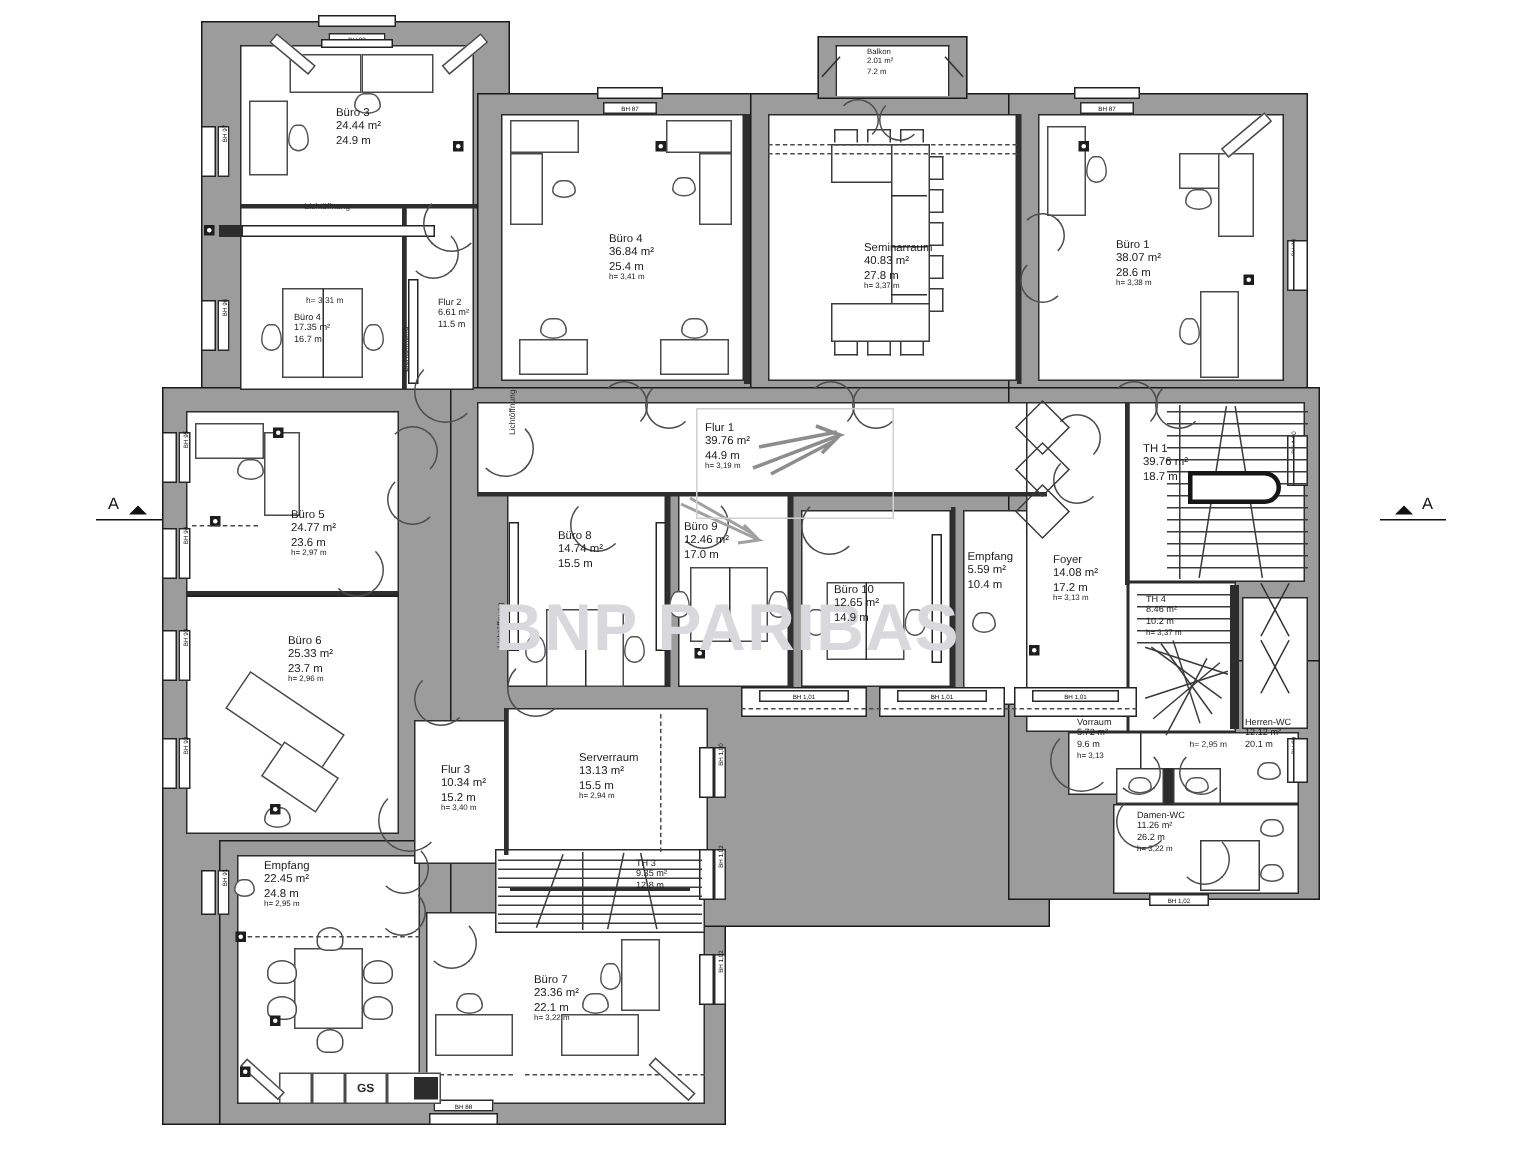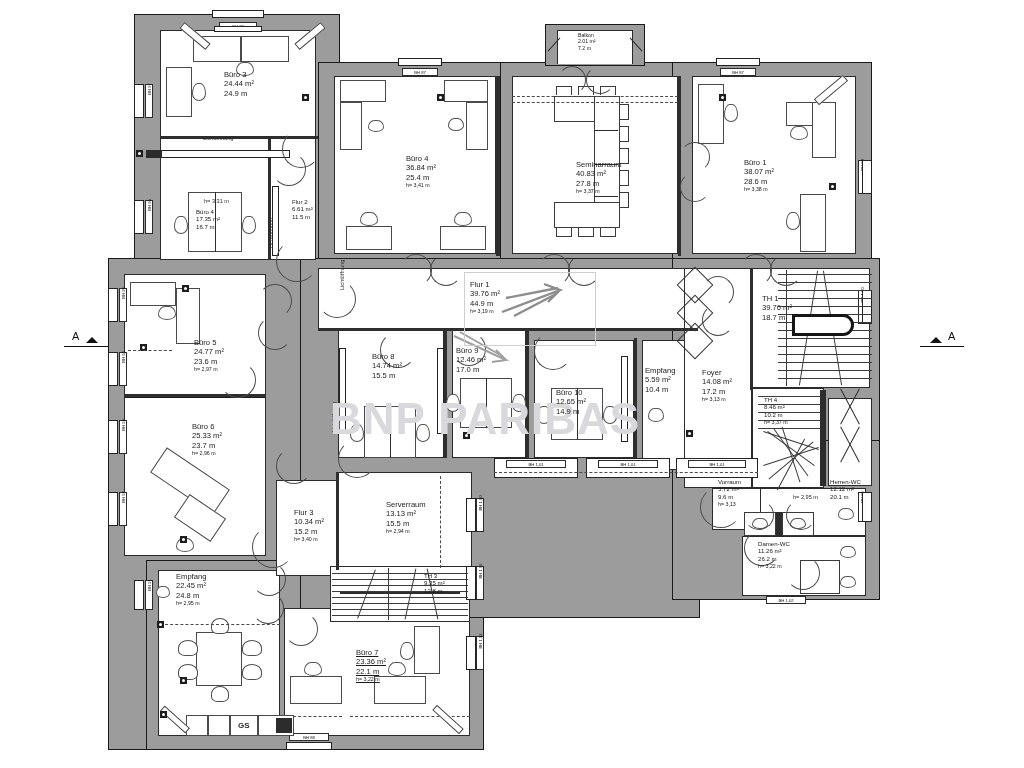--- a/index.html
+++ b/index.html
@@ -649,21 +649,21 @@
     <span class="pm">12.8 m</span>
   </div>
 
   <div class="lbl" style="left:176px;top:572px;">
     <span class="nm">Empfang</span>
     <span class="ar">22.45 m²</span>
     <span class="pm">24.8 m</span>
     <span class="ht">h= 2,95 m</span>
   </div>
 
-  <div class="lbl" style="left:356px;top:648px;text-decoration:underline;">
+  <div class="lbl" style="left:356px;top:648px;">
     <span class="nm">Büro 7</span>
     <span class="ar">23.36 m²</span>
     <span class="pm">22.1 m</span>
     <span class="ht">h= 3,22 m</span>
   </div>
 
   <div class="secmk" style="left:72px;top:330px;">A</div>
   <div class="tri" style="left:86px;top:337px;"></div>
   <div class="secline" style="left:64px;top:346px;width:44px;"></div>
 

